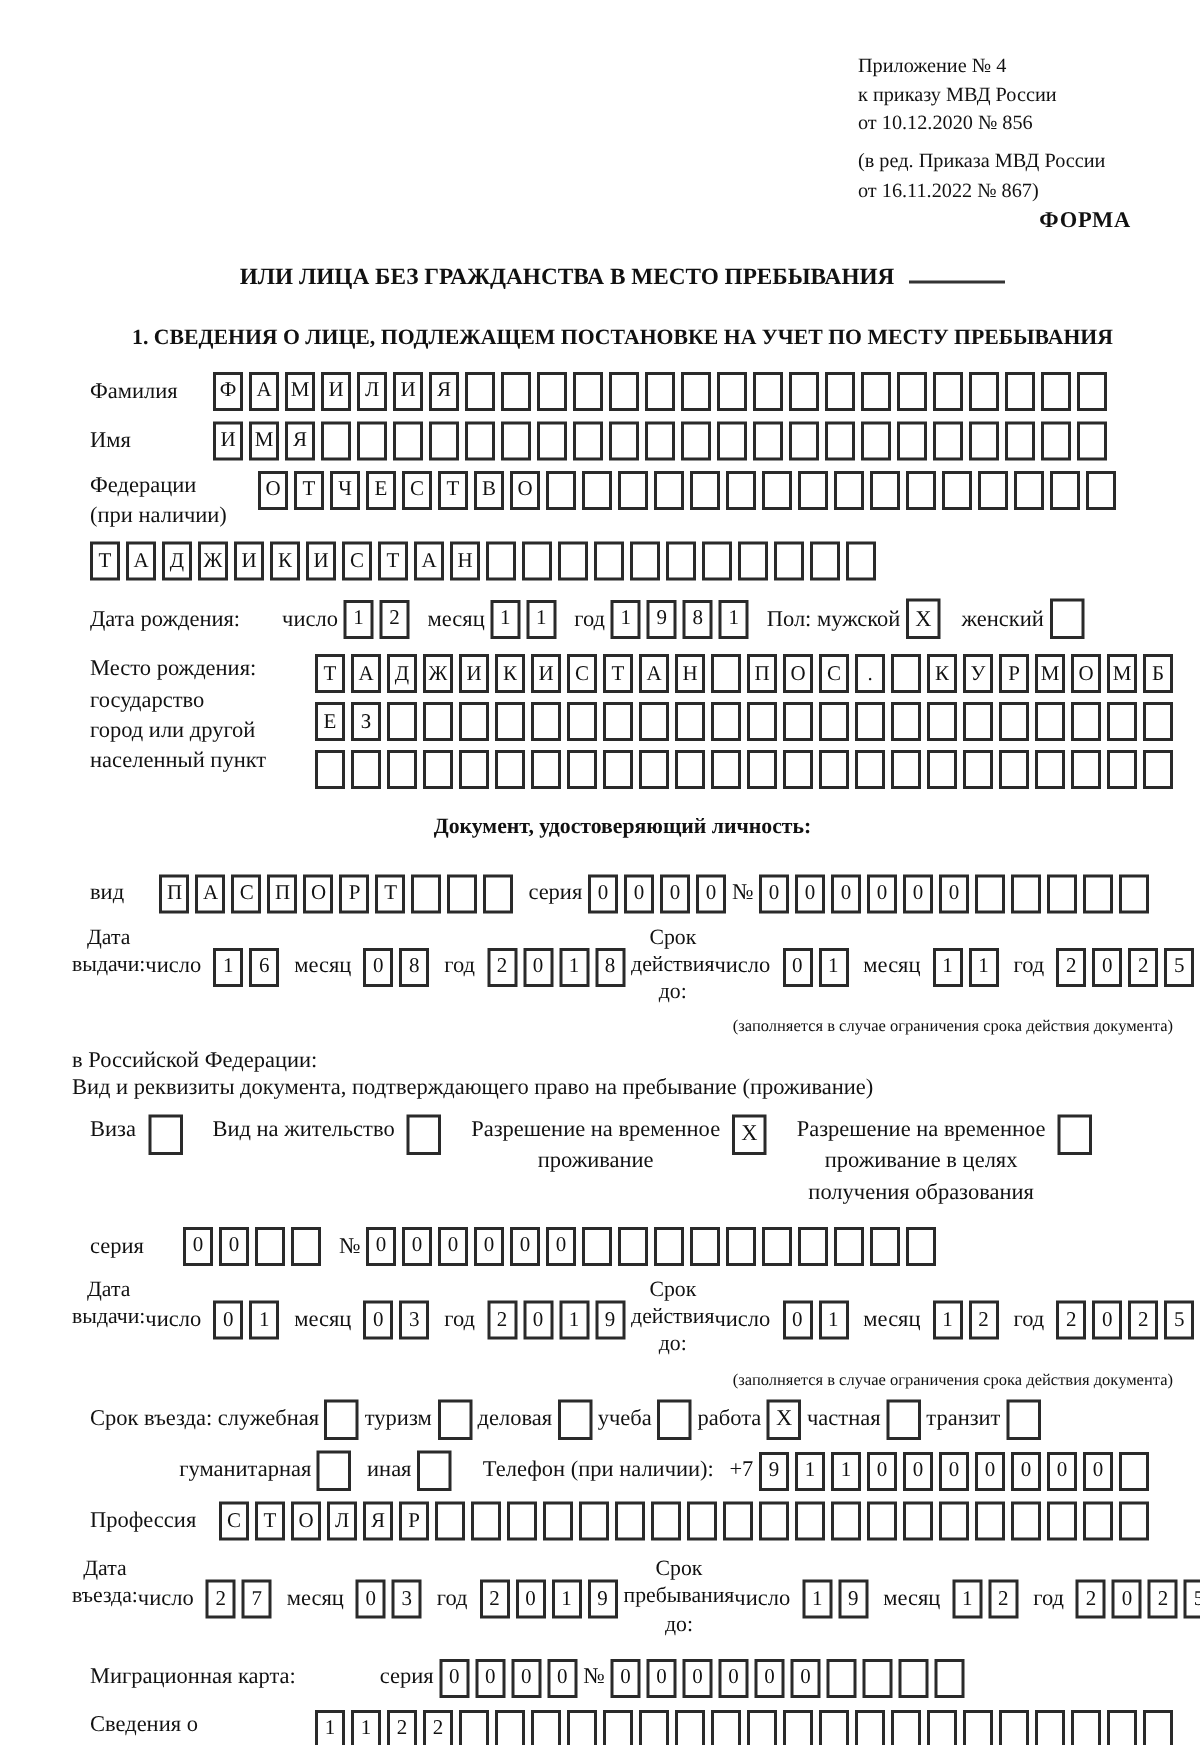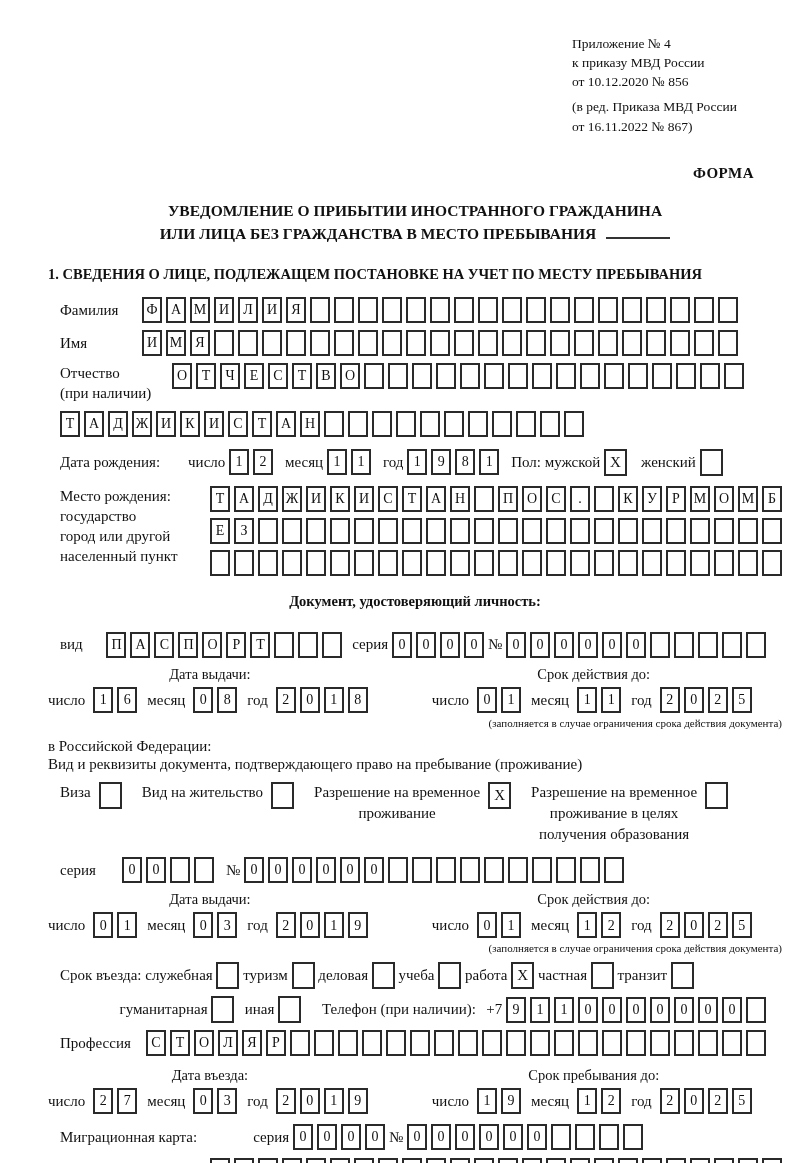--- a/index.html
+++ b/index.html
@@ -1,36 +1,36 @@
 <!DOCTYPE html>
 <html><head>
 <meta charset="utf-8">
 <style>
   html,body{margin:0;padding:0;background:#fff}
   .page{width:800px;min-height:1163px;box-sizing:border-box;padding:34px 18px 16px 48px;
         font-family:"Liberation Serif","DejaVu Serif",serif;color:#111;font-size:15px;line-height:1.25}
   .appendix{margin-left:auto;width:210px;font-size:13.5px;line-height:1.42}
   .appendix .grp2{margin-top:6px}
-  .forma{text-align:right;padding-right:28px;font-weight:bold;font-size:15px;margin-top:28px;letter-spacing:.5px}
+  .forma{text-align:right;padding-right:28px;font-weight:bold;font-size:15px;margin-top:2px;letter-spacing:.5px}
   .title{text-align:center;font-weight:bold;font-size:15.5px;margin-top:16px;line-height:1.5}
   .title-underline{display:inline-block;width:64px;border-bottom:2px solid #333;height:12px;margin-left:10px}
-  .section-heading{font-weight:bold;font-size:14.5px;margin-top:20px;margin-bottom:14px}
+  .section-heading{text-align:center;font-weight:bold;font-size:14.5px;margin-top:20px;margin-bottom:14px}
   .row{display:flex;align-items:center;margin:7px 12px}
   .row.top{align-items:flex-start}
   .lbl{white-space:nowrap}
   .lblcol{line-height:1.35;flex:0 0 auto}
   .boxes{display:inline-flex}
   .bx{width:20px;height:26px;box-sizing:border-box;border:2px solid #2a2a2a;margin-right:4px;
       display:inline-flex;align-items:center;justify-content:center;font-size:14px;background:#fff;flex:0 0 auto}
   .cb{width:23px;height:27px;box-sizing:border-box;border:2px solid #2a2a2a;display:inline-flex;
       align-items:center;justify-content:center;font-size:15px;background:#fff;flex:0 0 auto}
   .boxcol .boxes{margin-bottom:6px;display:flex}
   .doc-header{text-align:center;font-weight:bold;font-size:14.5px;margin:10px 0 22px 0}
   .date-pair{display:flex;justify-content:flex-start;margin:4px 0}
-  .dgrp{display:flex;flex-direction:column}
+  .dgrp{display:flex;flex-direction:row}
   .dgrp .dhead{text-align:center;font-size:14.5px;margin-bottom:4px}
   .dfields{display:flex;align-items:center;gap:6px}
   .dfields .lbl{margin-right:2px}
   .note-right{text-align:right;font-size:11px;margin:2px 0 6px 0}
   .gap8{width:8px}.gap14{width:14px}.gap20{width:20px}.gap28{width:28px}
   .cbitem{display:flex;align-items:flex-start;gap:8px}
   .cbitem .cblbl{line-height:1.4;text-align:center}
 </style>
 </head>
 <body>
@@ -41,21 +41,20 @@
     <div>Приложение № 4</div>
     <div>к приказу МВД России</div>
     <div>от 10.12.2020 № 856</div>
     <div class="grp2">(в ред. Приказа МВД России</div>
     <div>от 16.11.2022 № 867)</div>
   </div>
 
   <div class="forma">ФОРМА</div>
 
   <div class="title">
-    <div>УВЕДОМЛЕНИЕ О ПРИБЫТИИ ИНОСТРАННОГО ГРАЖДАНИНА</div>
     <div>
       <span>ИЛИ ЛИЦА БЕЗ ГРАЖДАНСТВА В МЕСТО ПРЕБЫВАНИЯ</span><span class="title-underline"></span>
     </div>
   </div>
 
   <div class="section-heading">1. СВЕДЕНИЯ О ЛИЦЕ, ПОДЛЕЖАЩЕМ ПОСТАНОВКЕ НА УЧЕТ ПО МЕСТУ ПРЕБЫВАНИЯ</div>
 
   <div class="row">
     <span class="lbl" style="width:82px">Фамилия</span>
     <span class="boxes">
@@ -113,21 +112,21 @@
         <span class="bx"></span>
         <span class="bx"></span>
         <span class="bx"></span>
         <span class="bx"></span>
         <span class="bx"></span>
       </span>
   </div>
 
   <div class="row top">
     <span class="lblcol" style="width:112px">
-      <div>Отчество</div>
+      <div>Федерации</div>
       <div>(при наличии)</div>
     </span>
     <span class="boxes">
         <span class="bx">О</span>
         <span class="bx">Т</span>
         <span class="bx">Ч</span>
         <span class="bx">Е</span>
         <span class="bx">С</span>
         <span class="bx">Т</span>
         <span class="bx">В</span>

